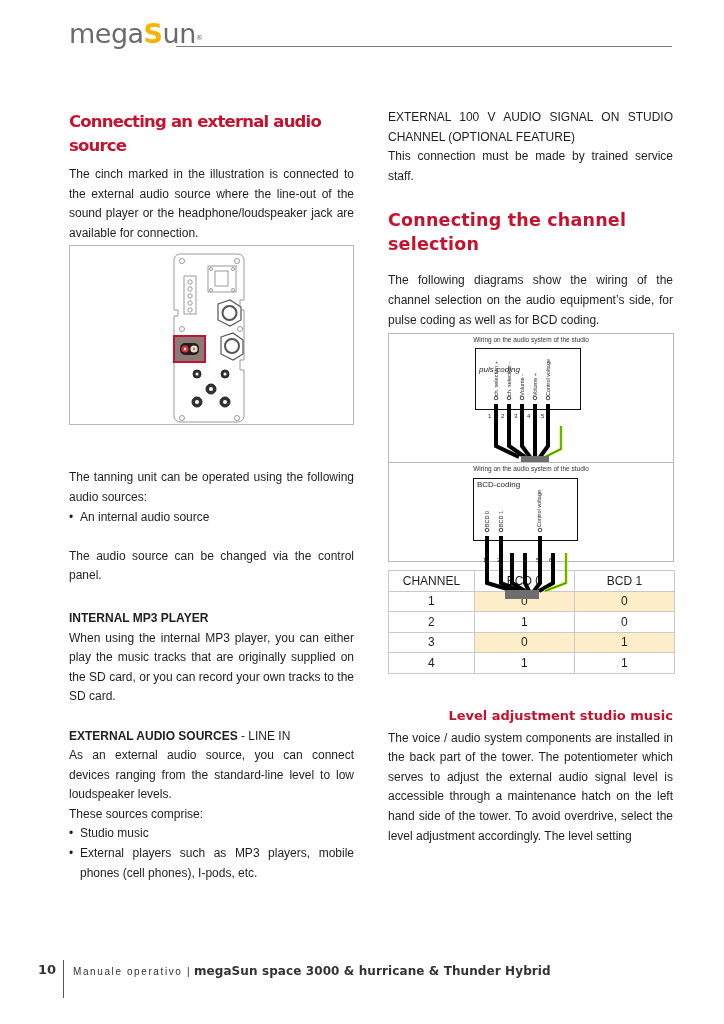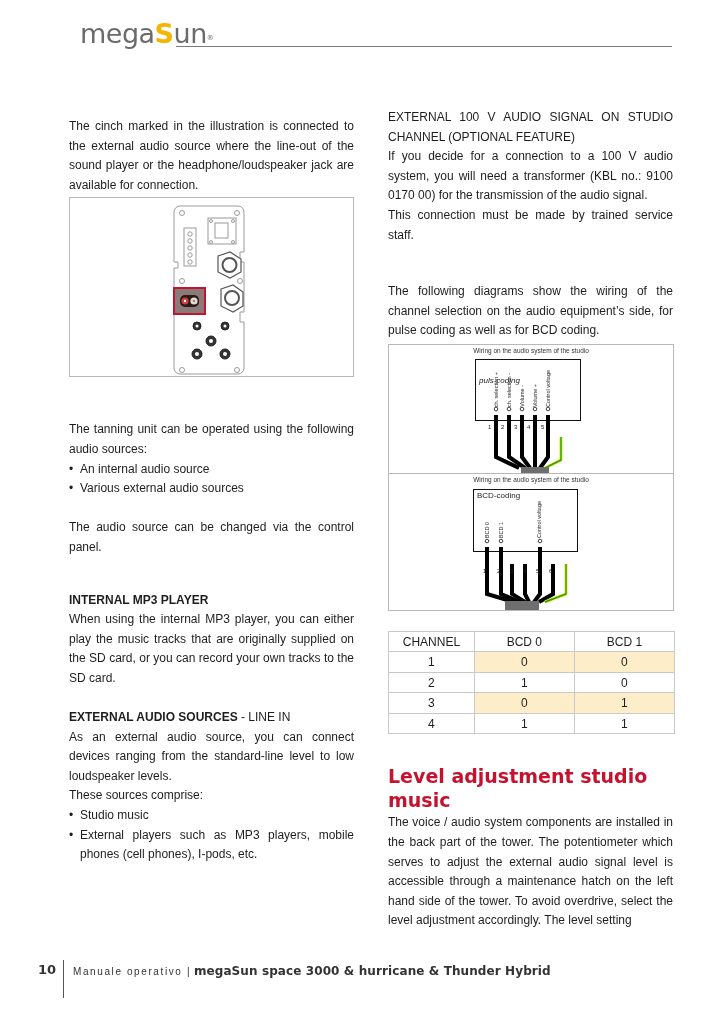--- a/index.html
+++ b/index.html
@@ -1,19 +1,19 @@
 <!DOCTYPE html>
 <html><head>
 <meta charset="utf-8">
 <style>
   * { box-sizing: border-box; margin: 0; padding: 0; }
   html, body { width: 724px; height: 1024px; background: #ffffff; overflow: hidden; }
   body { position: relative; font-family: "Liberation Sans", sans-serif; color: #1e1e1e; }
 
-  .logo { position: absolute; left: 80px; top: 18px; font-family: "DejaVu Sans", sans-serif; font-size: 27px; color: #6b6b6b; letter-spacing: -0.5px; line-height: 32px; }
+  .logo { position: absolute; left: 69px; top: 18px; font-family: "DejaVu Sans", sans-serif; font-size: 27px; color: #6b6b6b; letter-spacing: -0.5px; line-height: 32px; }
   .logo .s { color: #f5b400; font-weight: bold; }
   .logo sup { font-size: 7px; vertical-align: top; position: relative; top: 4px; }
   .header-rule { position: absolute; left: 176px; top: 46px; width: 496px; height: 1px; background: #7a7a7a; }
 
   .col { position: absolute; width: 285px; }
   .col-left { left: 69px; top: 110px; }
   .col-right { left: 388px; top: 108px; }
 
   h2 { color: #c4122f; font-family: "DejaVu Sans", sans-serif; font-weight: bold; line-height: 24px; }
   .h-condensed { font-size: 16.5px; letter-spacing: -0.8px; }
@@ -37,20 +37,21 @@
   .footer-text { position: absolute; left: 73px; top: 964px; font-size: 10px; color: #333; letter-spacing: 1.6px; }
   .footer-text b { font-family: "DejaVu Sans", sans-serif; letter-spacing: 0.1px; font-size: 12px; }
 </style>
 </head>
 <body>
 
 <div class="logo"><span>mega</span><span class="s">S</span><span>un</span><sup>®</sup></div>
 <div class="header-rule"></div>
 
 <div class="col col-left">
+  <h2 class="h-condensed">Connecting an external audio source</h2>
   <p style="margin-top:7px;">The cinch marked in the illustration is connected to the external audio source where the line-out of the sound player or the headphone/loudspeaker jack are available for connection.</p>
 
   <div class="figure-box" style="width:285px;height:180px;margin-top:2px;">
     <svg width="283" height="178" viewBox="0 0 283 178">
       <g fill="none" stroke="#9a9a9a" stroke-width="1">
         <path d="M110 8 h58 a6 6 0 0 1 6 6 v40 h-4 v10 h4 v50 h-4 v10 h4 v46 a6 6 0 0 1 -6 6 h-58 a6 6 0 0 1 -6 -6 v-64 h4 v-6 h-4 v-30 h4 v-6 h-4 v-50 a6 6 0 0 1 6 -6 z"></path>
         <circle cx="112" cy="15" r="2.5"></circle>
           <circle cx="167" cy="15" r="2.5"></circle>
         <circle cx="112" cy="172" r="2.5"></circle>
           <circle cx="167" cy="172" r="2.5"></circle>
@@ -97,42 +98,44 @@
         <circle cx="115" cy="103" r="1.2" fill="#fff"></circle>
         <circle cx="124" cy="103" r="1.2" fill="#888"></circle>
       </g>
     </svg>
   </div>
 
   <div style="height:33px;"></div>
   <p style="margin-top:10px;">The tanning unit can be operated using the following audio sources:</p>
   <ul>
     <li>An internal audio source</li>
-    <li>Various external audio sources</li>
   </ul>
   <p style="margin-top:19.6px;">The audio source can be changed via the control panel.</p>
 
-  <p class="bold" style="margin-top:33px;">INTERNAL MP3 PLAYER</p>
+  <p class="bold" style="margin-top:23px;">INTERNAL MP3 PLAYER</p>
   <p>When using the internal MP3 player, you can either play the music tracks that are originally supplied on the SD card, or you can record your own tracks to the SD card.</p>
 
   <p style="margin-top:19.6px;"><span class="bold">EXTERNAL AUDIO SOURCES</span><span> - LINE IN</span></p>
   <p>As an external audio source, you can connect devices ranging from the standard-line level to low loudspeaker levels.</p>
   <p>These sources comprise:</p>
   <ul>
     <li>Studio music</li>
     <li style="text-align:justify;">External players such as MP3 players, mobile phones (cell phones), I-pods,  etc.</li>
   </ul>
 </div>
 
 <div class="col col-right">
   <p>EXTERNAL 100 V AUDIO SIGNAL ON STUDIO CHANNEL (OPTIONAL FEATURE)</p>
-  <p>If you decide for a connection to a 100 V audio system, you will need a transformer (KBL no.: 9100 0170 00) for the transmission of the audio signal.</p>
   <p>This connection must be made by trained service staff.</p>
 
   <div style="height:22px;"></div>
+  <h2 class="h-wide">
+    <span>Connecting the channel</span><br>
+    <span>selection</span>
+  </h2>
   <p style="margin-top:15px;">The following diagrams show the wiring of the channel selection on the audio equipment’s side, for pulse coding as well as for BCD coding.</p>
 
   <div class="figure-box" style="width:286px;height:130px;margin-top:3px;">
     <div style="position:absolute;left:0;width:100%;top:2px;text-align:center;font-size:6.5px;color:#333;">Wiring on the audio system of the studio</div>
     <div style="position:absolute;left:86px;top:14px;width:106px;height:62px;border:1px solid #111;">
       <span style="position:absolute;left:3px;top:16px;font-size:8px;font-style:italic;">puls-coding</span>
     </div>
     <div style="position:absolute;left:104px;top:20px;height:42px;width:90px;">
       <span style="position:absolute;left:0;bottom:0;writing-mode:vertical-rl;transform:rotate(180deg);font-size:5.5px;">ch. selection +</span>
       <span style="position:absolute;left:13px;bottom:0;writing-mode:vertical-rl;transform:rotate(180deg);font-size:5.5px;">ch. selection -</span>
@@ -161,21 +164,21 @@
     </svg>
     <div style="position:absolute;left:99px;top:79px;width:80px;height:10px;font-size:6px;">
       <span style="position:absolute;left:0;">1</span>
       <span style="position:absolute;left:13px;">2</span>
       <span style="position:absolute;left:26px;">3</span>
       <span style="position:absolute;left:39px;">4</span>
       <span style="position:absolute;left:53px;">5</span>
     </div>
   </div>
 
-  <div class="figure-box" style="width:286px;height:138px;margin-top:-1px;padding-left:16px;">
+  <div class="figure-box" style="width:286px;height:100px;margin-top:-1px;padding-left:16px;">
     <div style="position:absolute;left:0;width:100%;top:2px;text-align:center;font-size:6.5px;color:#333;">Wiring on the audio system of the studio</div>
     <div style="position:absolute;left:84px;top:15px;width:105px;height:63px;border:1px solid #111;">
       <span style="position:absolute;left:3px;top:1px;font-size:8px;">BCD-coding</span>
     </div>
     <div style="position:absolute;left:95px;top:22px;height:42px;width:90px;">
       <span style="position:absolute;left:0;bottom:0;writing-mode:vertical-rl;transform:rotate(180deg);font-size:5.5px;">BCD 0</span>
       <span style="position:absolute;left:14px;bottom:0;writing-mode:vertical-rl;transform:rotate(180deg);font-size:5.5px;">BCD 1</span>
       <span style="position:absolute;left:52px;bottom:0;writing-mode:vertical-rl;transform:rotate(180deg);font-size:5.5px;">Control voltage</span>
     </div>
     <svg style="position:absolute;left:0;top:0;" width="284" height="136" viewBox="0 0 284 136">
@@ -199,21 +202,21 @@
     <div style="position:absolute;left:94px;top:94px;width:90px;height:10px;font-size:6px;">
       <span style="position:absolute;left:0;">1</span>
       <span style="position:absolute;left:14px;">2</span>
       <span style="position:absolute;left:27px;">3</span>
       <span style="position:absolute;left:40px;">4</span>
       <span style="position:absolute;left:53px;">5</span>
       <span style="position:absolute;left:66px;">6</span>
     </div>
   </div>
 
-  <table class="bcd" style="margin-top:20px;border-radius:31px;">
+  <table class="bcd" style="margin-top:8px;border-radius:31px;">
     <tbody>
         <tr>
       <th style="width:30%;">CHANNEL</th>
       <th style="width:35%;">BCD 0</th>
       <th style="width:35%;">BCD 1</th>
     </tr>
     <tr>
       <td>1</td>
       <td class="hl">0</td>
       <td class="hl">0</td>
@@ -230,21 +233,21 @@
     </tr>
     <tr>
       <td>4</td>
       <td>1</td>
       <td>1</td>
     </tr>
   </tbody>
     </table>
 
   <div style="height:30px;"></div>
-  <h2 class="h-wide" style="font-size:19px;letter-spacing:0;">Level adjustment  studio music</h2>
+  <h2 class="h-wide" style="font-size:13px;letter-spacing:0;text-align:right;">Level adjustment  studio music</h2>
   <p style="margin-top:1px;">The voice / audio system components are installed in the back part of the tower. The potentiometer which serves to adjust the external audio signal level is accessible through a maintenance hatch on the left hand side of the tower. To avoid overdrive, select the level adjustment accordingly. The level setting</p>
 </div>
 
 <div class="footer-num">10</div>
 <div class="footer-bar"></div>
 <div class="footer-text">
   <span>Manuale operativo</span>
   <span style="letter-spacing:0;">|</span>
   <b>megaSun space 3000 &amp; hurricane &amp; Thunder Hybrid</b>
 </div>

